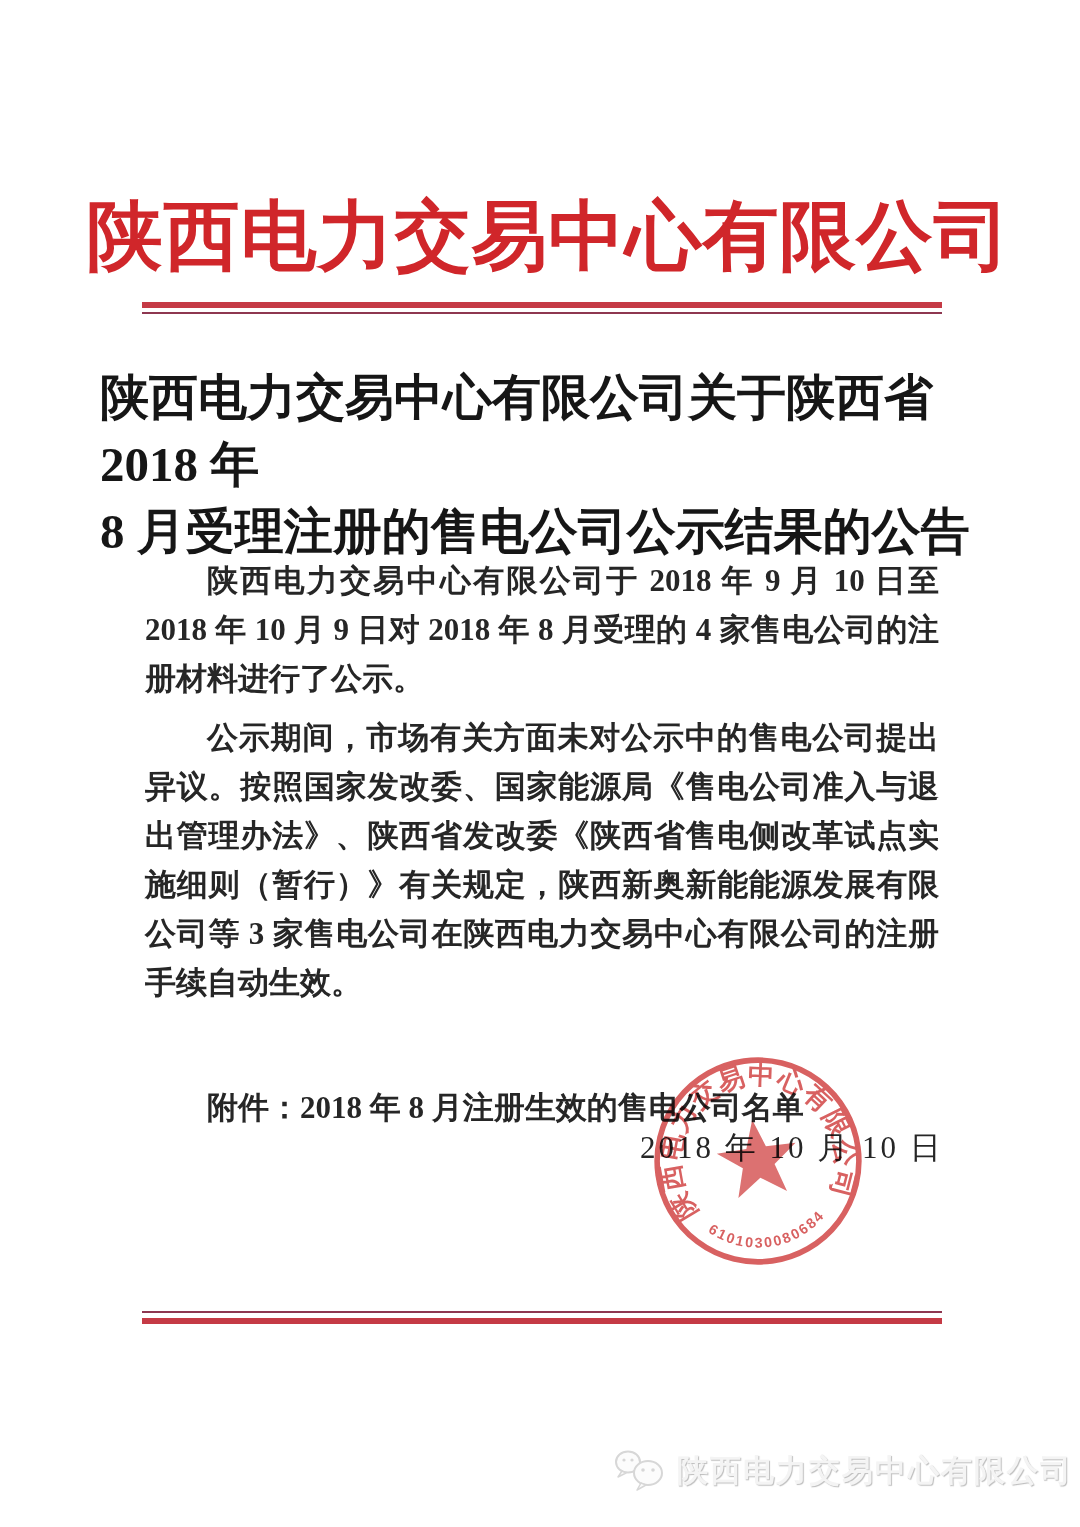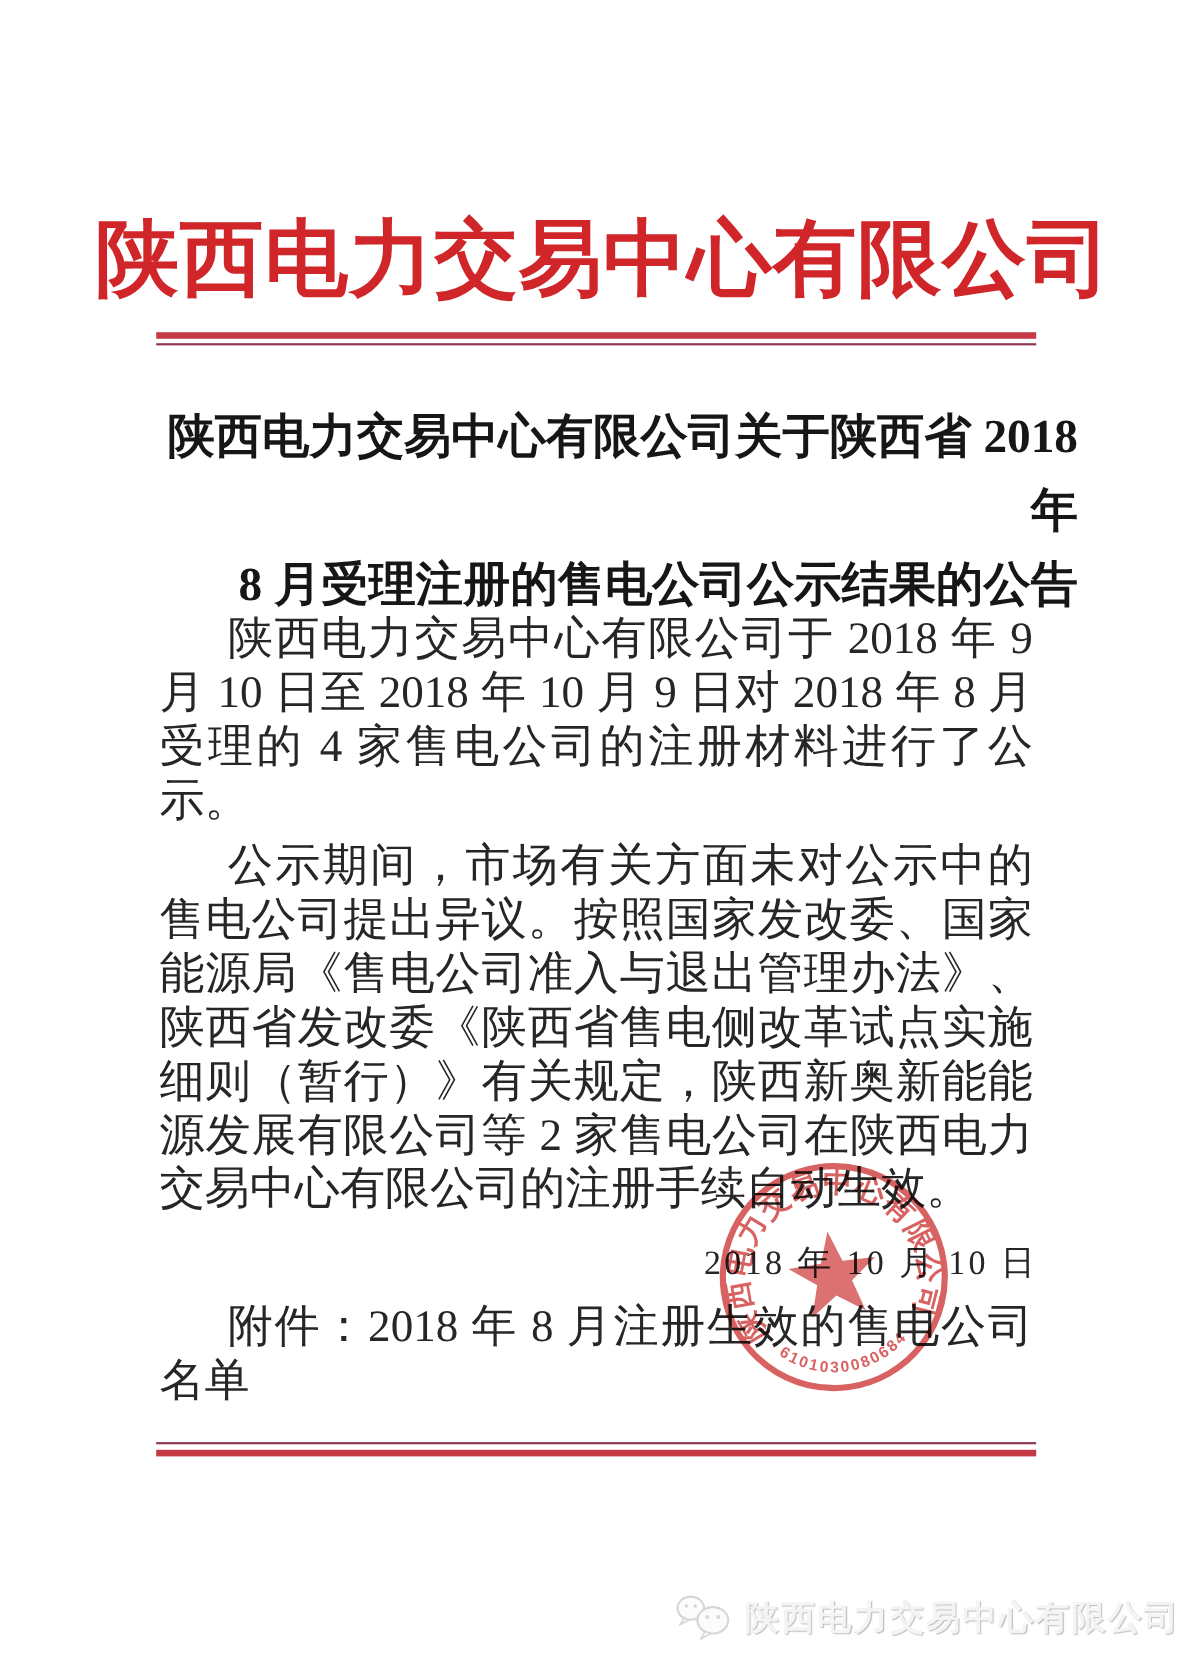--- a/index.html
+++ b/index.html
@@ -22,30 +22,31 @@
   .rule{position:absolute;left:142px;width:800px;}
   .rule-top{top:302px;}
   .rule-bottom{top:1311px;}
   .rule .bar-thick{height:6px;background:#c53a45;}
   .rule .bar-thin{height:2px;background:#8e3750;}
   .rule-top .bar-thick{margin-bottom:4px;}
   .rule-bottom .bar-thin{margin-bottom:5px;}
   
   .doc-title{
     position:absolute;top:364px;left:100px;width:880px;
-    text-align:right;
-    font-size:43px;line-height:67px;font-weight:bold;
+    text-align:left;
+    font-size:49px;line-height:67px;font-weight:bold;
     color:#161616;
   }
   
   .body-region{
     position:absolute;top:556px;left:145px;width:794px;
-    font-size:41px;line-height:49px;
+    font-size:31px;line-height:49px;
     color:#262626;
     text-align:justify;
+    font-weight:bold;
   }
   .body-region p{margin:0 0 10px 0;text-indent:62px;}
   .body-region .attachment{margin-top:76px;}
   
   .sig-company{
     position:absolute;top:1124px;left:592px;
     font-size:31px;color:#262626;letter-spacing:1px;
     z-index:2;
   }
   .sig-date{
@@ -95,21 +96,21 @@
     <div class="bar-thin"></div>
   </div>
 
   <div class="doc-title">
     <div>陕西电力交易中心有限公司关于陕西省 2018 年</div>
     <div>8 月受理注册的售电公司公示结果的公告</div>
   </div>
 
   <div class="body-region">
     <p>陕西电力交易中心有限公司于 2018 年 9 月 10 日至 2018 年 10 月 9 日对 2018 年 8 月受理的 4 家售电公司的注册材料进行了公示。</p>
-    <p>公示期间，市场有关方面未对公示中的售电公司提出异议。按照国家发改委、国家能源局《售电公司准入与退出管理办法》、陕西省发改委《陕西省售电侧改革试点实施细则（暂行）》有关规定，陕西新奥新能能源发展有限公司等 2 家售电公司在陕西电力交易中心有限公司的注册手续自动生效。</p>
+    <p>公示期间，市场有关方面未对公示中的售电公司提出异议。按照国家发改委、国家能源局《售电公司准入与退出管理办法》、陕西省发改委《陕西省售电侧改革试点实施细则（暂行）》有关规定，陕西新奥新能能源发展有限公司等 3 家售电公司在陕西电力交易中心有限公司的注册手续自动生效。</p>
     <p class="attachment">附件：2018 年 8 月注册生效的售电公司名单</p>
   </div>
 
   <div class="sig-date">2018 年 10 月 10 日</div>
 
   <div class="seal">
     <svg viewBox="0 0 212 212">
       <circle cx="106" cy="106" r="99" fill="none" stroke="#d34b4b" stroke-width="5.5"></circle>
       <polygon fill="#d34b4b" fill-opacity="0.9" points="106,65 115.7,92.7 145,93.3 121.7,111.1 130.1,139.2 106,122.5 81.9,139.2 90.3,111.1 67,93.3 96.3,92.7"></polygon>
       <defs>

